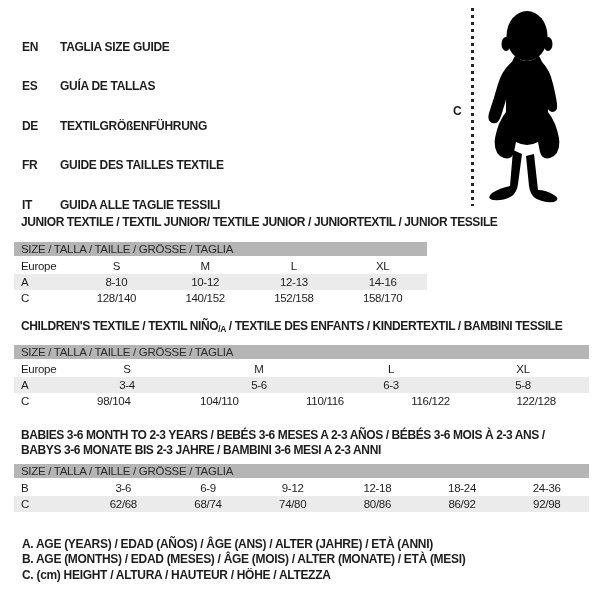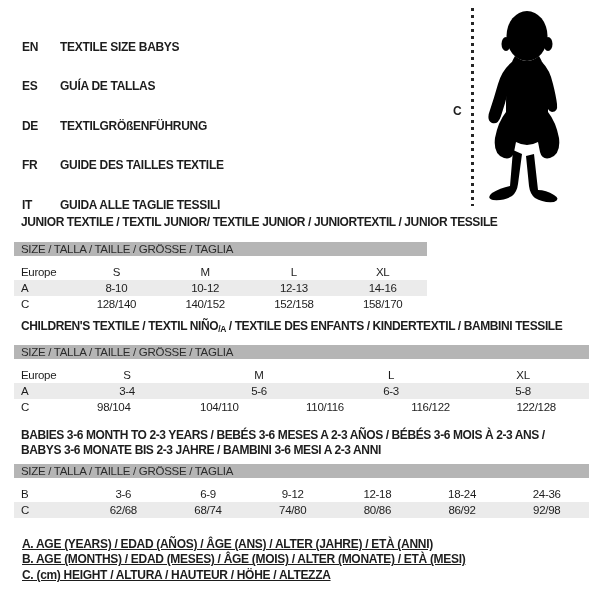--- a/index.html
+++ b/index.html
@@ -28,42 +28,42 @@
   #sec1-title{top:215px;}
   #sec2-title{top:319px;}
   #sec3-title{top:428px;line-height:15px;}
 
   
   .tbl{position:absolute;left:14px;font-size:11.5px;letter-spacing:-0.3px;}
   #t1{top:242px;width:413px;}
   #t2{top:345px;width:575px;}
   #t3{top:464px;width:575px;}
   .tbl-head{height:14px;line-height:14px;background:#b5b5b5;color:#2b2b2b;
-    padding-left:7px;margin-bottom:8px;white-space:nowrap;}
+    padding-left:7px;margin-bottom:2px;white-space:nowrap;}
   .tbl-row{display:flex;height:16px;line-height:16px;}
   .tbl-row.alt{background:#ebebeb;}
   .row-label{padding-left:7px;box-sizing:border-box;}
   #t1 .row-label{width:58px;flex:0 0 58px;}
   #t2 .row-label{width:47px;flex:0 0 47px;}
   #t3 .row-label{width:67px;flex:0 0 67px;}
   .cell{flex:1;text-align:center;}
 
   
   .footnotes{position:absolute;left:22px;top:537px;font-weight:bold;font-size:12px;
-    letter-spacing:-0.3px;line-height:15.4px;white-space:nowrap;text-decoration:underline;}
+    letter-spacing:-0.3px;line-height:15.4px;white-space:nowrap;}
 </style>
 </head>
 <body>
 
 <div class="canvas">
 
   <div class="lang-block">
     <div class="lang-row">
       <span class="lang-code">EN</span>
-      <span class="lang-text">TEXTILE SIZE BABYS</span>
+      <span class="lang-text">TAGLIA SIZE GUIDE</span>
     </div>
     <div class="lang-row">
       <span class="lang-code">ES</span>
       <span class="lang-text">GUÍA DE TALLAS</span>
     </div>
     <div class="lang-row">
       <span class="lang-code">DE</span>
       <span class="lang-text">TEXTILGRÖßENFÜHRUNG</span>
     </div>
     <div class="lang-row">

